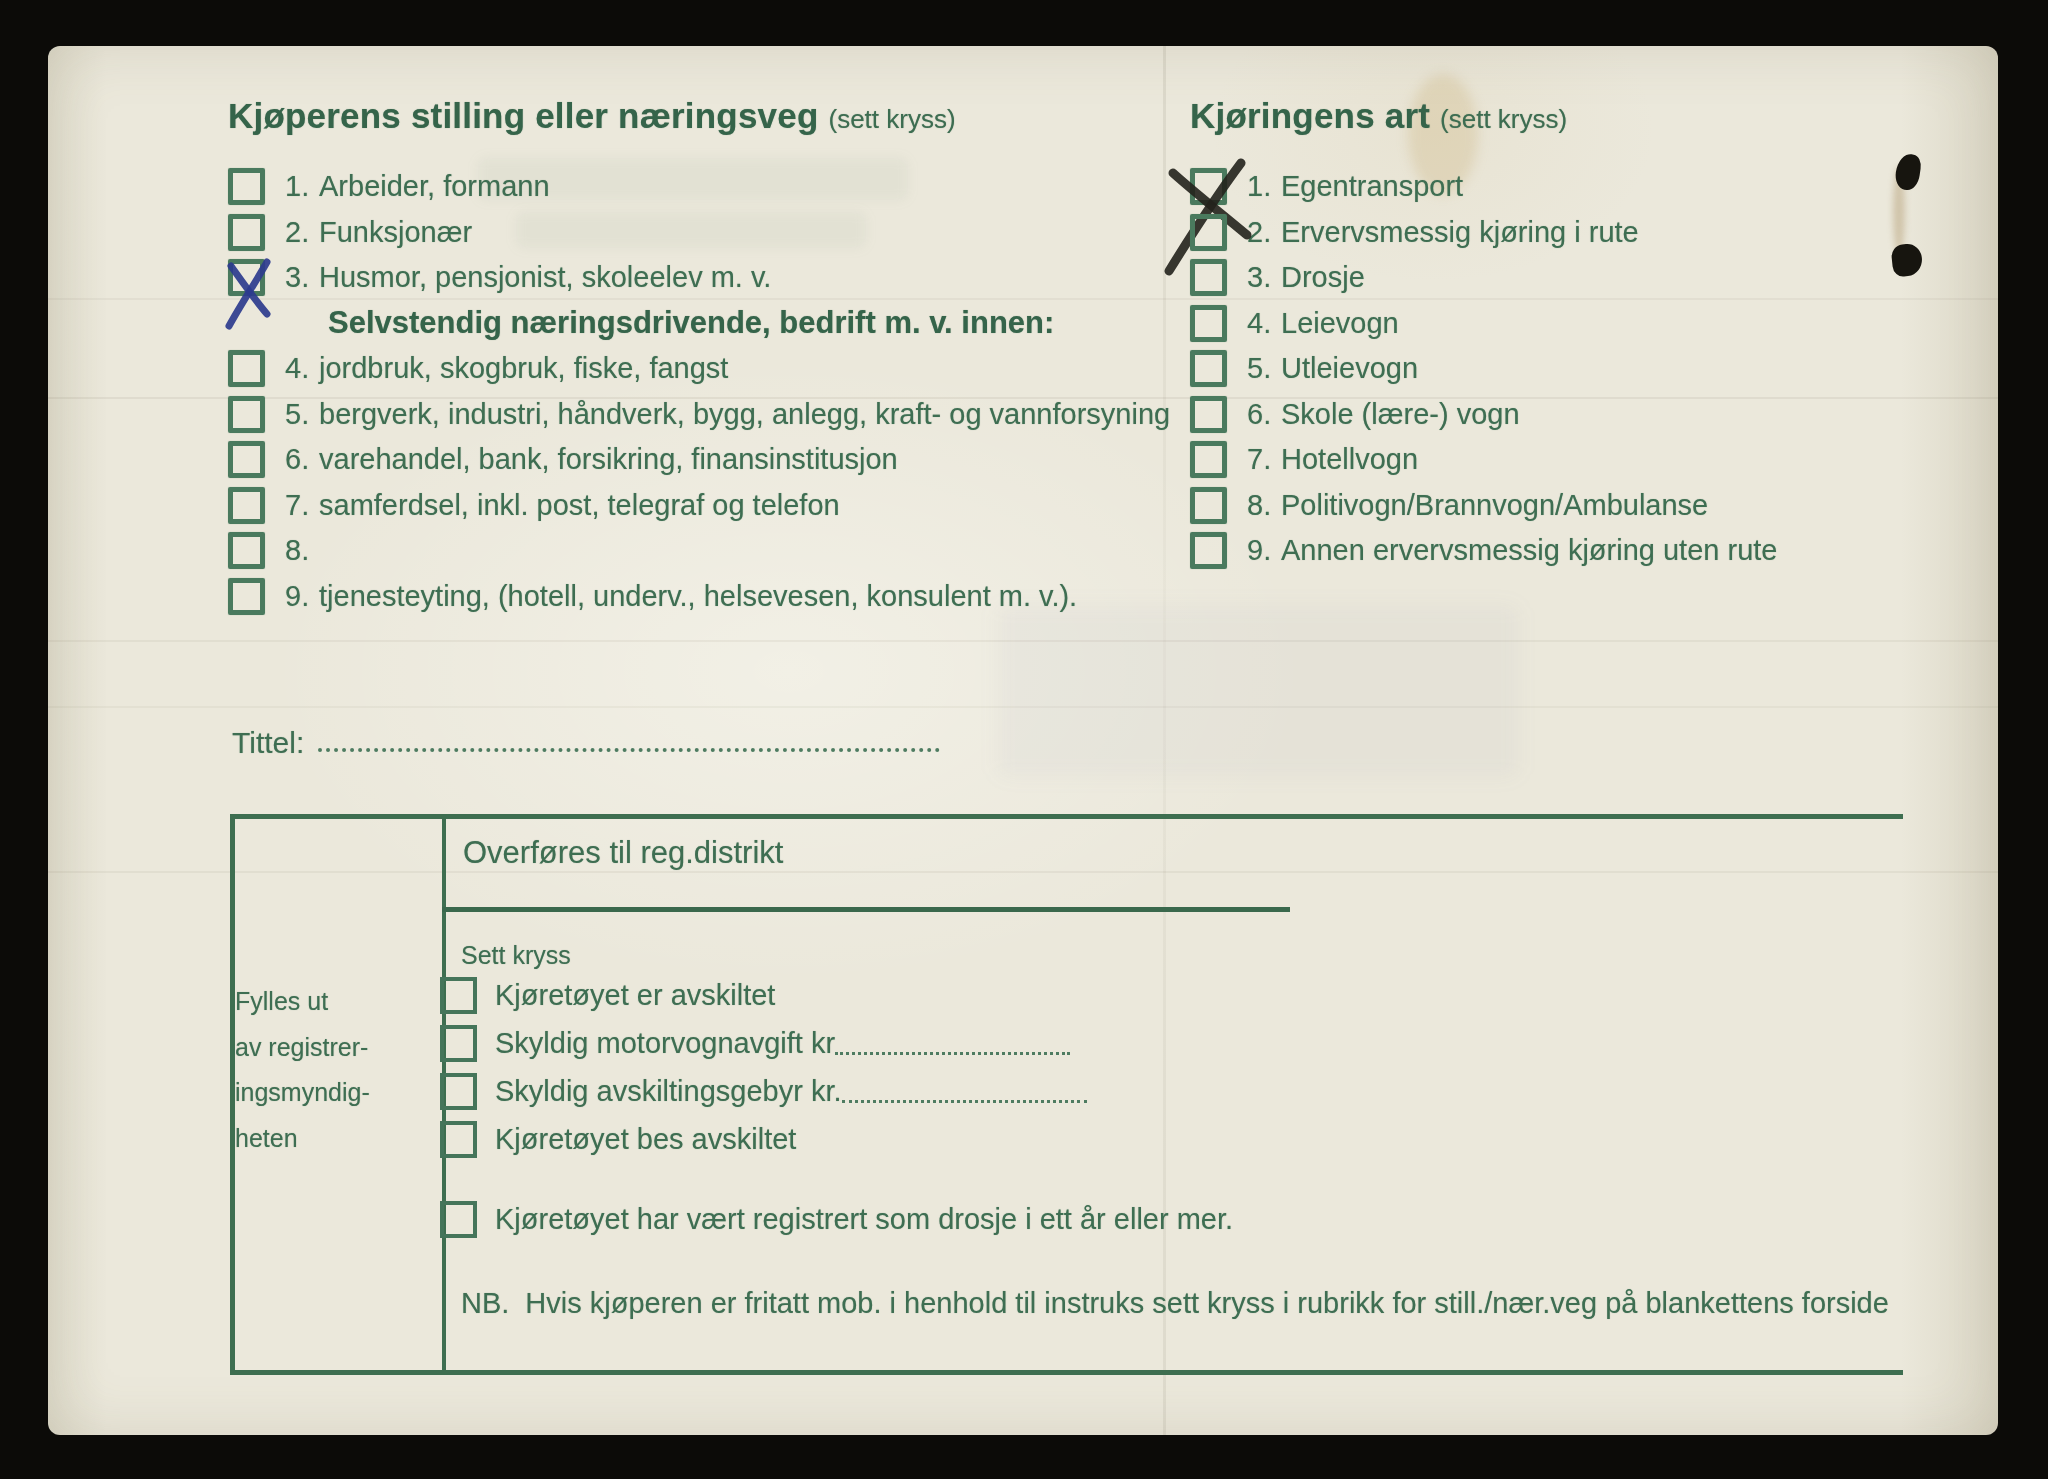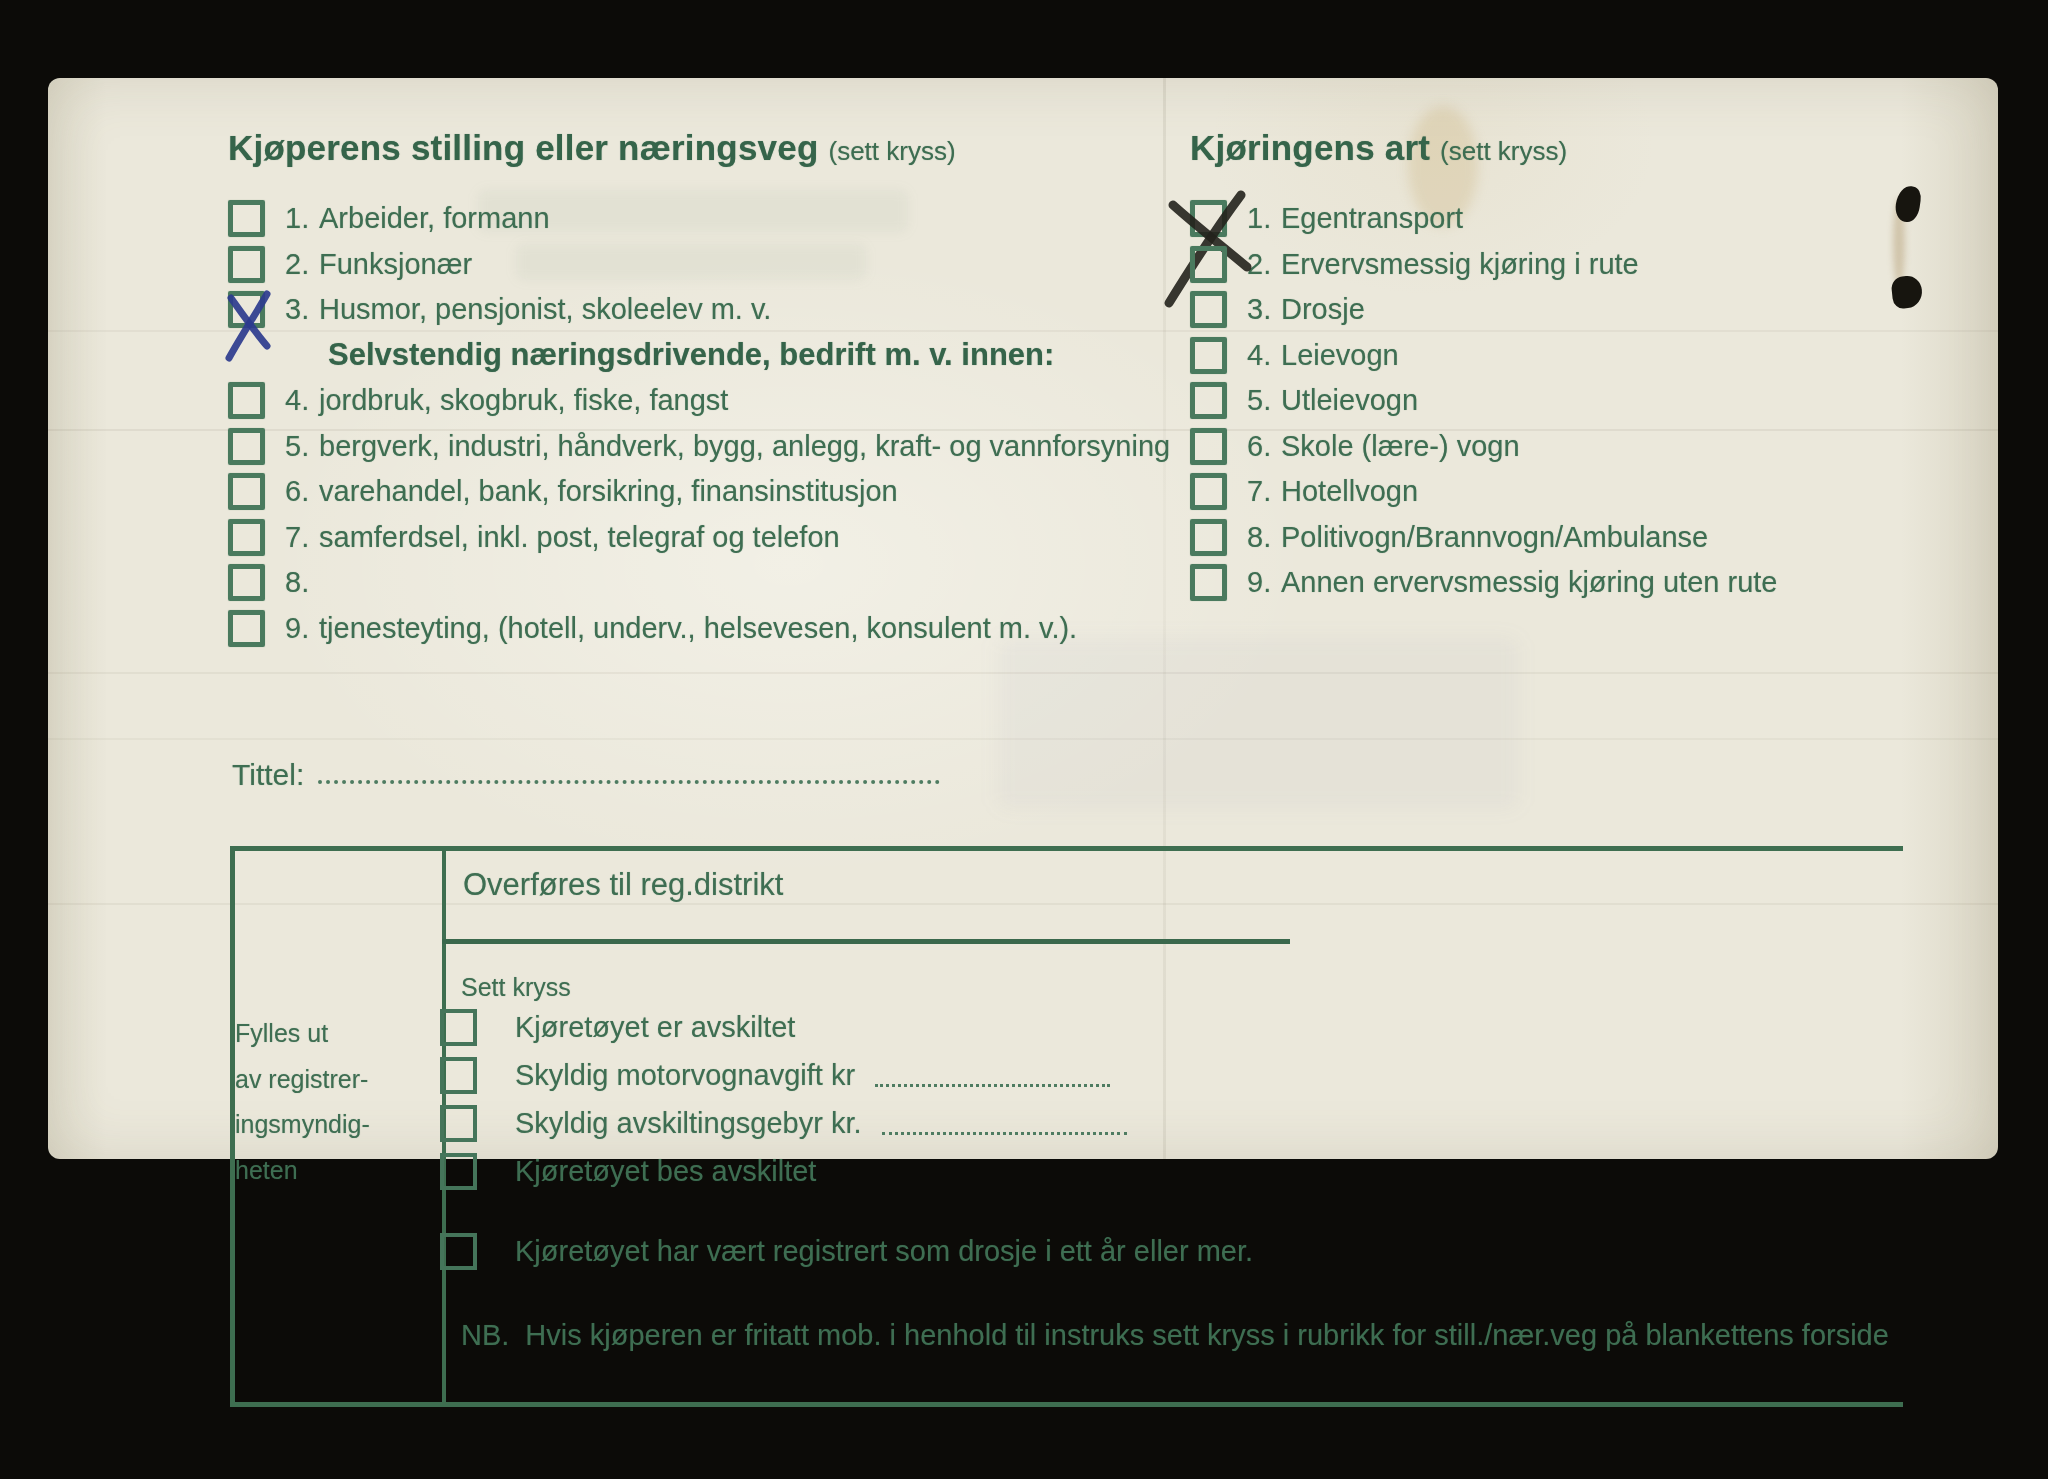--- a/index.html
+++ b/index.html
@@ -2,29 +2,28 @@
 <html><head>
 <meta charset="utf-8">
 <style>
   html,body{margin:0;padding:0;}
   body{
     width:2048px;height:1479px;position:relative;overflow:hidden;
     background:#0c0b08;
     font-family:"Liberation Sans","DejaVu Sans",sans-serif;
   }
   .paper{
-    position:absolute;left:48px;top:46px;width:1950px;height:1081px;
+    position:absolute;left:48px;top:46px;width:1950px;height:1389px;
     border-radius:12px;
     background:
       radial-gradient(ellipse 320px 220px at 71% 6%, rgba(205,185,140,0.10), transparent 70%),
       radial-gradient(ellipse 700px 420px at 38% 45%, rgba(255,255,250,0.35), transparent 75%),
       linear-gradient(90deg,#e0ddcd 0%,#ebe8db 3%,#ebe8db 95%,#dbd7c6 100%),
       #e9e6d9;
     box-shadow: inset 0 0 60px rgba(120,110,85,0.18);
-    margin-top: 32px;
   }
   
   .crease-v{position:absolute;left:1115px;top:0;width:3px;height:100%;
     background:linear-gradient(180deg,rgba(120,115,95,.14),rgba(120,115,95,.04) 40%,rgba(120,115,95,.12));}
   .crease-h{position:absolute;left:0;width:100%;height:2px;background:rgba(125,118,96,.11);}
   .ch1{top:252px;opacity:.7}.ch2{top:351px}.ch3{top:594px;opacity:.8}.ch4{top:660px;opacity:.6}.ch5{top:825px;opacity:.8}
   .stain{position:absolute;border-radius:50%;filter:blur(6px);}
   .stain1{left:1360px;top:28px;width:70px;height:120px;background:rgba(190,160,90,.22);}
   .stain2{left:1845px;top:120px;width:12px;height:90px;background:rgba(150,115,60,.30);filter:blur(3px);}
   .ghost{position:absolute;filter:blur(6px);background:rgba(115,145,120,.07);border-radius:8px;}
@@ -52,21 +51,21 @@
   .tittel .dots{width:622px;height:0;border-bottom:4px dotted #4e7c61;margin:0 0 8px 14px;}
   
   .regbox{position:absolute;left:182px;top:768px;width:1668px;height:551px;
     border:5px solid #3e6e50;border-right:none;}
   .regbox .divider{position:absolute;left:207px;top:0;width:4px;height:100%;background:#3e6e50;}
   .sidelabel{position:absolute;left:0;top:160px;width:207px;font-size:25px;line-height:45.5px;}
   .transfer{position:absolute;left:228px;top:16px;font-size:31px;}
   .hrule{position:absolute;left:207px;top:88px;width:848px;height:5px;background:#3a684c;}
   .settkryss{position:absolute;left:226px;top:122px;font-size:25px;}
   .regrows{position:absolute;left:205px;top:158px;}
-  .regrow{display:flex;align-items:center;margin-bottom:11px;height:37px;gap:20px;}
+  .regrow{display:flex;align-items:center;margin-bottom:11px;height:37px;}
   .regrow .cb2{flex:0 0 auto;width:29px;height:29px;border:4px solid #45755a;position:relative;}
   .regrow .lbl{margin-left:18px;font-size:29px;white-space:nowrap;}
   .leader{display:inline-block;border-bottom:3px dotted #4e7c61;height:20px;}
   .w235{width:235px}.w245{width:245px}
   .drosjerow{position:absolute;left:205px;top:382px;}
   .nbline{position:absolute;left:226px;top:468px;font-size:29px;white-space:nowrap;}
   .nbline .nbp{margin-right:16px;}
 </style>
 </head>
 <body>

